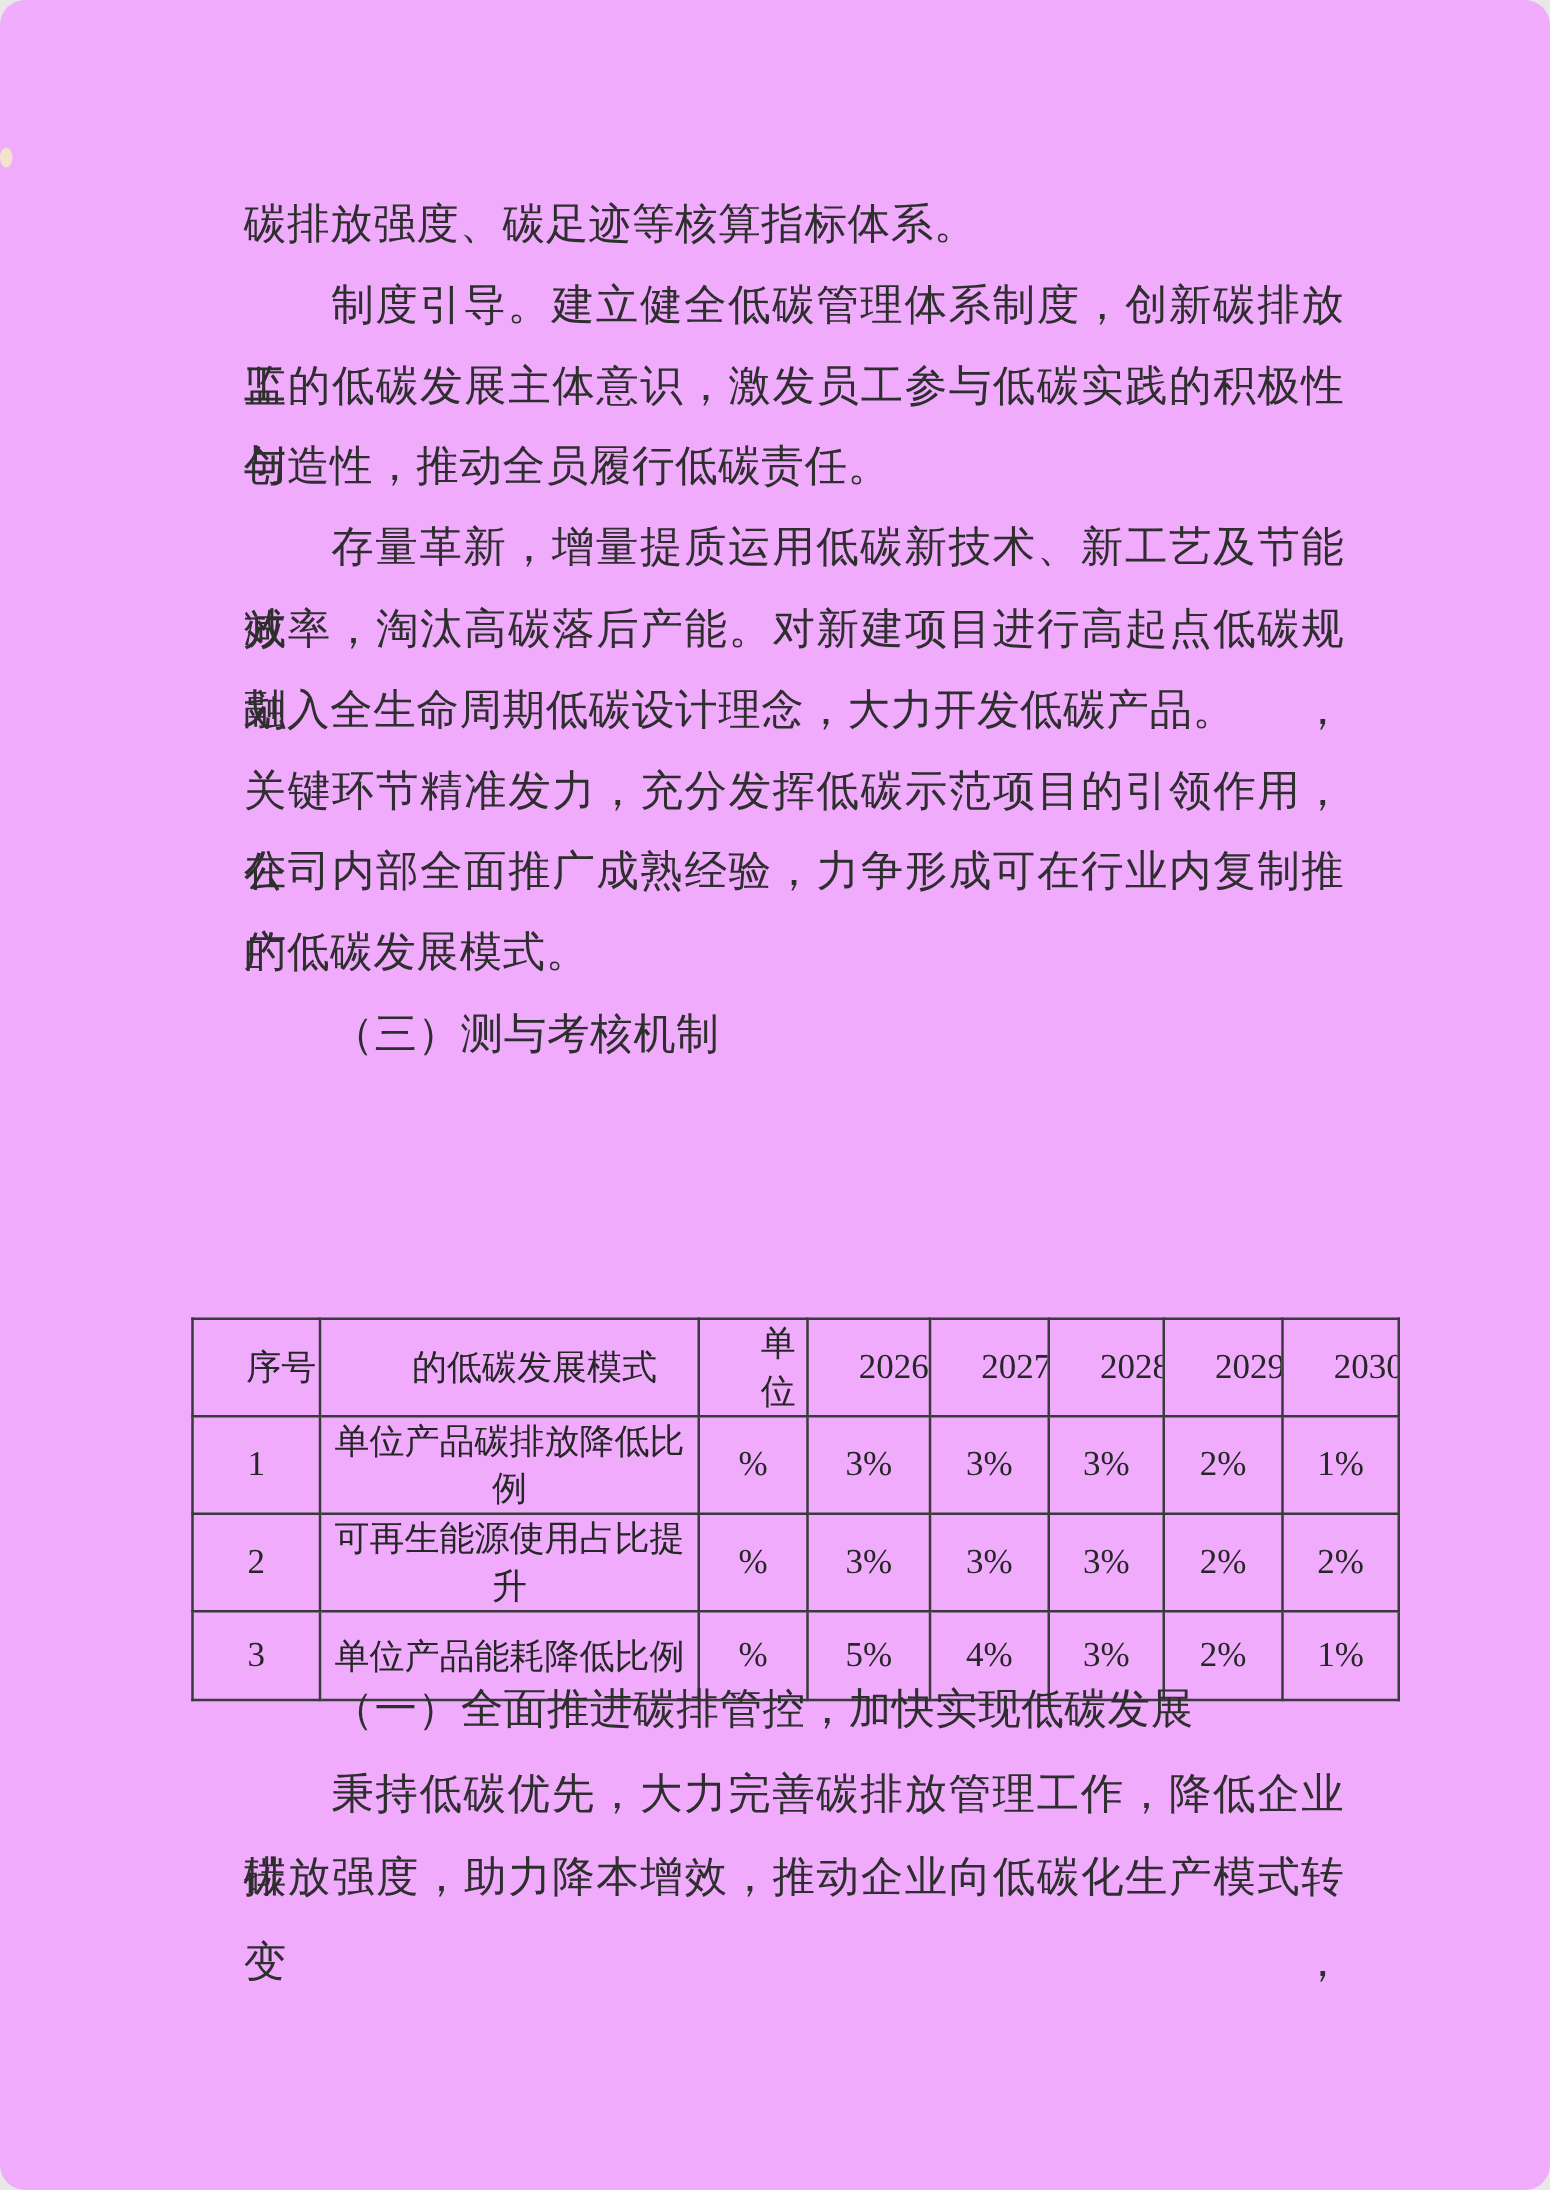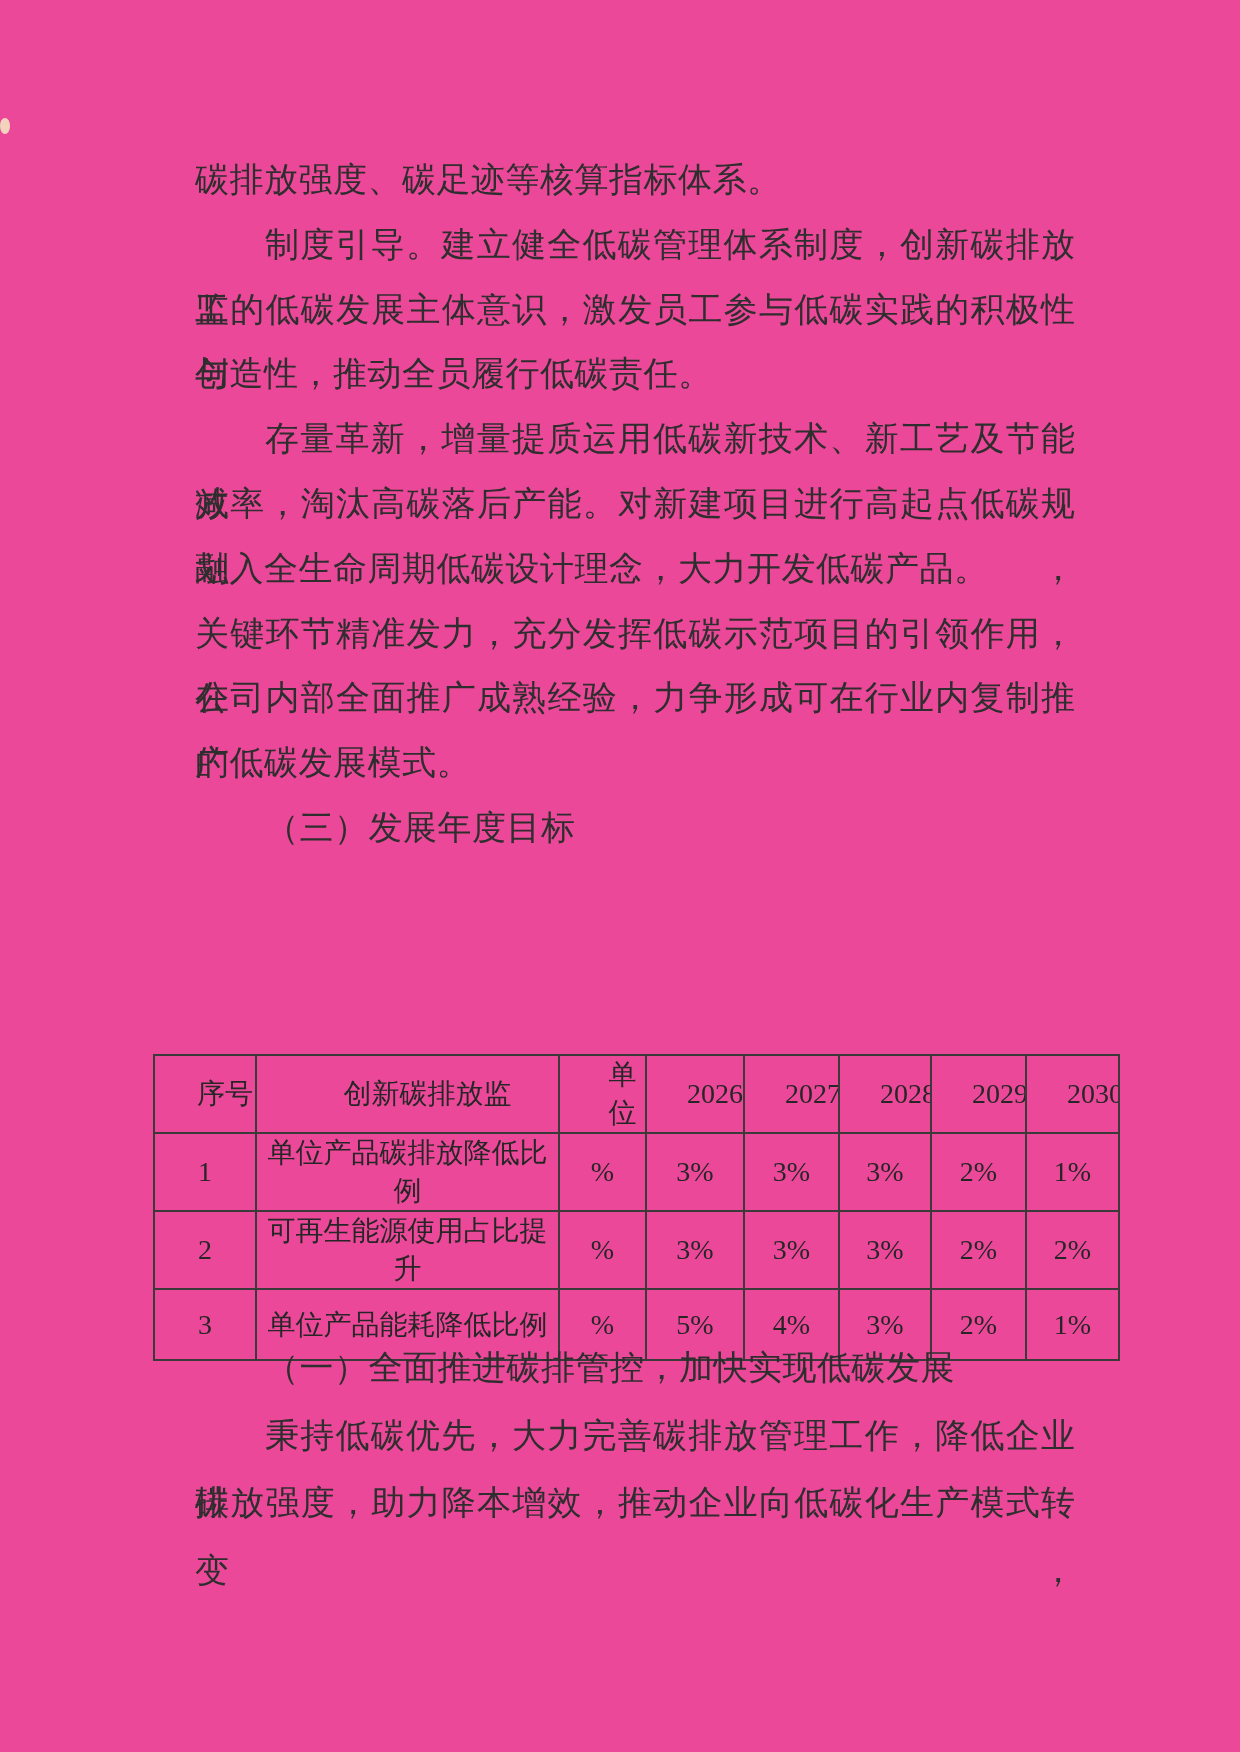--- a/index.html
+++ b/index.html
@@ -1,23 +1,24 @@
 <!DOCTYPE html>
 <html><head>
 <meta charset="utf-8">
 <style>
   html, body { margin: 0; padding: 0; background: #e8e8e8; }
   .page {
     position: relative;
     width: 1240px;
     height: 1752px;
-    background: #ec4899;
+    background: #f0abfc;
     overflow: hidden;
     font-family: "Liberation Serif", "DejaVu Serif", serif;
     color: #2e2e2e;
+    border-radius: 20px;
   }
 
   
   .textblock { position: absolute; left: 195px; width: 880px; }
   #pre-table-block  { top: 148px; }
   #post-table-block { top: 1334px; }
 
   .bline {
     font-size: 34px;
     height: 64.8px;
@@ -96,38 +97,38 @@
     <div class="bline">碳排放强度、碳足迹等核算指标体系。</div>
     <div class="bline ind fill">制度引导。建立健全低碳管理体系制度，创新碳排放监</div>
     <div class="bline fill">工的低碳发展主体意识，激发员工参与低碳实践的积极性与</div>
     <div class="bline">创造性，推动全员履行低碳责任。</div>
     <div class="bline ind fill">存量革新，增量提质运用低碳新技术、新工艺及节能减</div>
     <div class="bline fill">效率，淘汰高碳落后产能。对新建项目进行高起点低碳规划，</div>
     <div class="bline">融入全生命周期低碳设计理念，大力开发低碳产品。</div>
     <div class="bline fill">关键环节精准发力，充分发挥低碳示范项目的引领作用，在</div>
     <div class="bline fill">公司内部全面推广成熟经验，力争形成可在行业内复制推广</div>
     <div class="bline">的低碳发展模式。</div>
-    <div class="bline ind heading3">（三）发展年度目标</div>
+    <div class="bline ind heading3">（三）测与考核机制</div>
   </div>
 
   <table class="goals-table">
     <colgroup>
       <col class="c-index">
         <col class="c-goal">
         <col class="c-unit">
       <col class="c-y2026">
         <col class="c-y2027">
         <col class="c-y2028">
       <col class="c-y2029">
         <col class="c-y2030">
     </colgroup>
     <tbody>
       <tr class="hdr">
         <td>序号</td>
-        <td>创新碳排放监</td>
+        <td>的低碳发展模式</td>
         <td>单位</td>
         <td>2026</td>
         <td>2027</td>
         <td>2028</td>
         <td>2029</td>
         <td>2030</td>
       </tr>
       <tr class="r1">
         <td>1</td>
         <td>单位产品碳排放降低比例</td>

